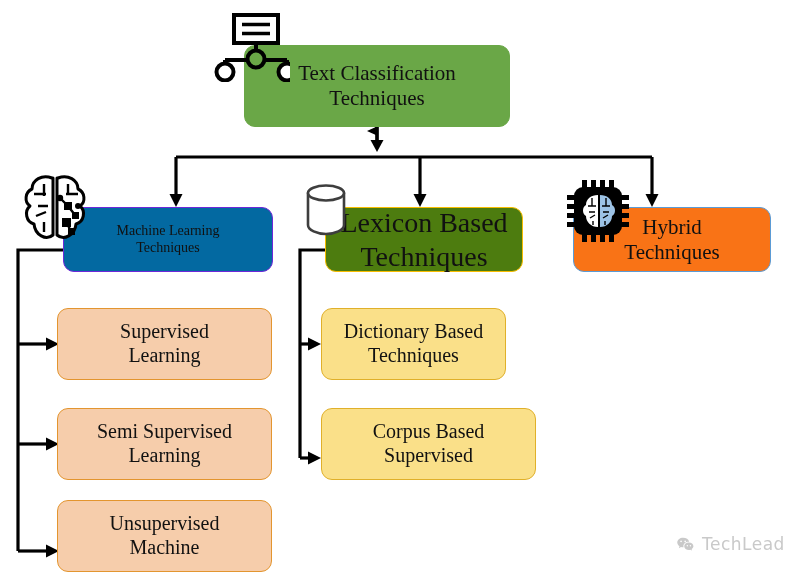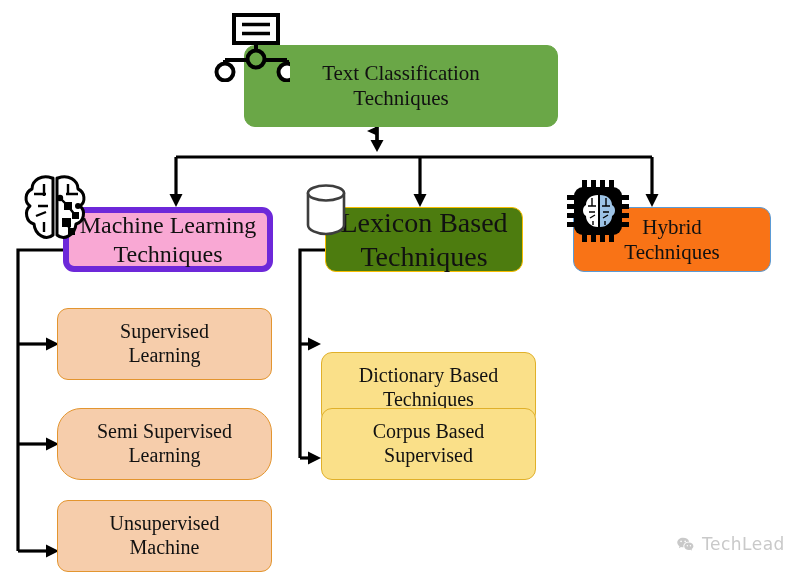--- a/index.html
+++ b/index.html
@@ -34,23 +34,23 @@
     line-height: 1.18;
     white-space: pre-line;
     padding: 2px 6px;
   }
   .node-root {
     background: #6aa747;
     font-size: 21px;
     border: 1px solid #6aa747;
   }
   .node-ml {
-    background: #f9a8d4;
-    font-size: 24px;
-    border: 6px solid #6d28d9;
+    background: #0369a1;
+    font-size: 14px;
+    border: 1px solid #6d28d9;
   }
   .node-lex {
     background: #4d7c0f;
     font-size: 28px;
     border: 1px solid #f7bd00;
   }
   .node-hyb {
     background: #f97316;
     font-size: 21px;
     border: 1px solid #5b9bd5;
@@ -123,21 +123,21 @@
       <polygon points="46,544.5 46,557.5 59,551" fill="#000000" stroke="none"></polygon>
 
       <path d="M325,250 L300,250 L300,458"></path>
       <path d="M300,344 L310,344"></path>
       <polygon points="308,337.5 308,350.5 321,344" fill="#000000" stroke="none"></polygon>
       <path d="M300,458 L310,458"></path>
       <polygon points="308,451.5 308,464.5 321,458" fill="#000000" stroke="none"></polygon>
     </g>
   </svg>
 
-  <div class="node node-root" style="left:244px; top:45px; width:314px; height:82px;">Text Classification
+  <div class="node node-root" style="left:244px; top:45px; width:266px; height:82px;">Text Classification
 Techniques</div>
 
   <svg class="icon" style="left:212px; top:12px;" width="78" height="70" viewBox="0 0 78 70">
     <rect x="22" y="3" width="44" height="28" fill="#ffffff" stroke="#000000" stroke-width="4"></rect>
     <line x1="30" y1="12.5" x2="58" y2="12.5" stroke="#000000" stroke-width="3.5"></line>
     <line x1="30" y1="21.5" x2="58" y2="21.5" stroke="#000000" stroke-width="3.5"></line>
     <line x1="44" y1="31" x2="44" y2="43" stroke="#000000" stroke-width="4"></line>
     <line x1="13" y1="48" x2="75" y2="48" stroke="#000000" stroke-width="4"></line>
     <line x1="13" y1="48" x2="13" y2="54" stroke="#000000" stroke-width="4"></line>
     <line x1="75" y1="48" x2="75" y2="54" stroke="#000000" stroke-width="4"></line>
@@ -167,35 +167,35 @@
       <circle cx="56" cy="34" r="3"></circle>
     </g>
     <g stroke="#000000" stroke-width="2.4" fill="none">
       <path d="M38,26 L46,34 M46,34 L53,43 M44,50 L49,59"></path>
     </g>
   </svg>
 
   <div class="node node-sub-orange" style="left:57px; top:308px; width:215px; height:72px;">Supervised
 Learning</div>
 
-  <div class="node node-sub-orange" style="left:57px; top:408px; width:215px; height:72px;border-radius:24px;">Semi Supervised
+  <div class="node node-sub-orange" style="left:57px; top:408px; width:215px; height:72px;">Semi Supervised
 Learning</div>
 
   <div class="node node-sub-orange" style="left:57px; top:500px; width:215px; height:72px;">Unsupervised
 Machine</div>
 
   <div class="node node-lex" style="left:325px; top:207px; width:198px; height:65px;">Lexicon Based
 Techniques</div>
 
   <svg class="icon" style="left:303px; top:183px;" width="46" height="54" viewBox="0 0 46 54">
     <path d="M5,10 L5,42 C5,47 14,51 23,51 C32,51 41,47 41,42 L41,10 Z" fill="#ffffff" stroke="#3e3e3e" stroke-width="2.6" stroke-linejoin="round"></path>
     <ellipse cx="23" cy="10" rx="18" ry="7.5" fill="#ffffff" stroke="#3e3e3e" stroke-width="2.6"></ellipse>
   </svg>
 
-  <div class="node node-sub-yellow" style="left:321px; top:308px; width:215px; height:72px;margin-top:44px;">Dictionary Based
+  <div class="node node-sub-yellow" style="left:321px; top:308px; width:185px; height:72px;">Dictionary Based
 Techniques</div>
 
   <div class="node node-sub-yellow" style="left:321px; top:408px; width:215px; height:72px;">Corpus Based
 Supervised</div>
 
   <div class="node node-hyb" style="left:573px; top:207px; width:198px; height:65px;">Hybrid
 Techniques</div>
 
   <svg class="icon" style="left:567px; top:180px;" width="64" height="62" viewBox="0 0 64 62">
     <g fill="#000000">

